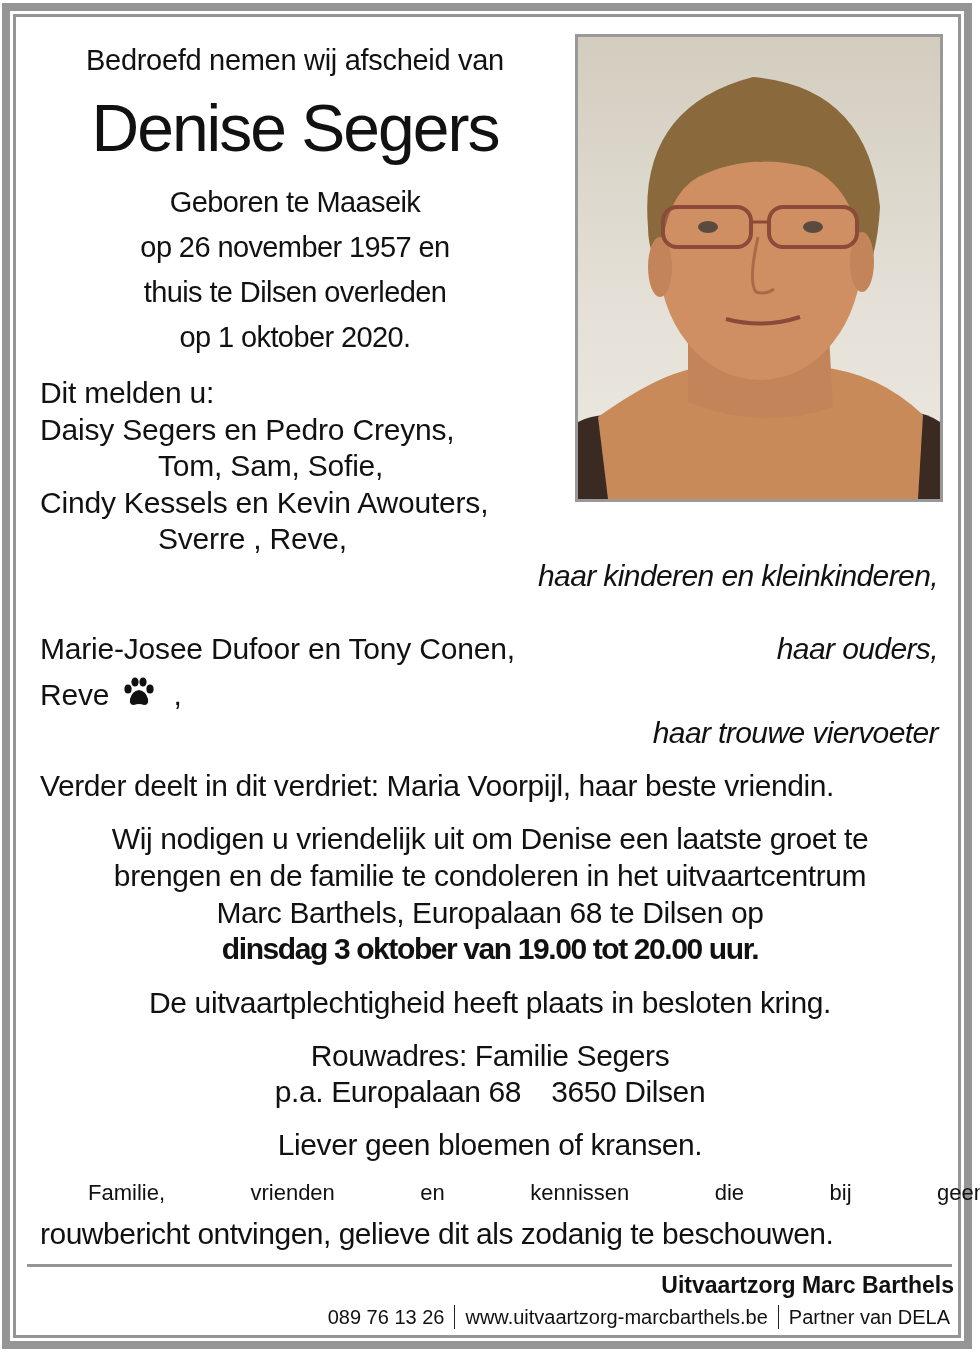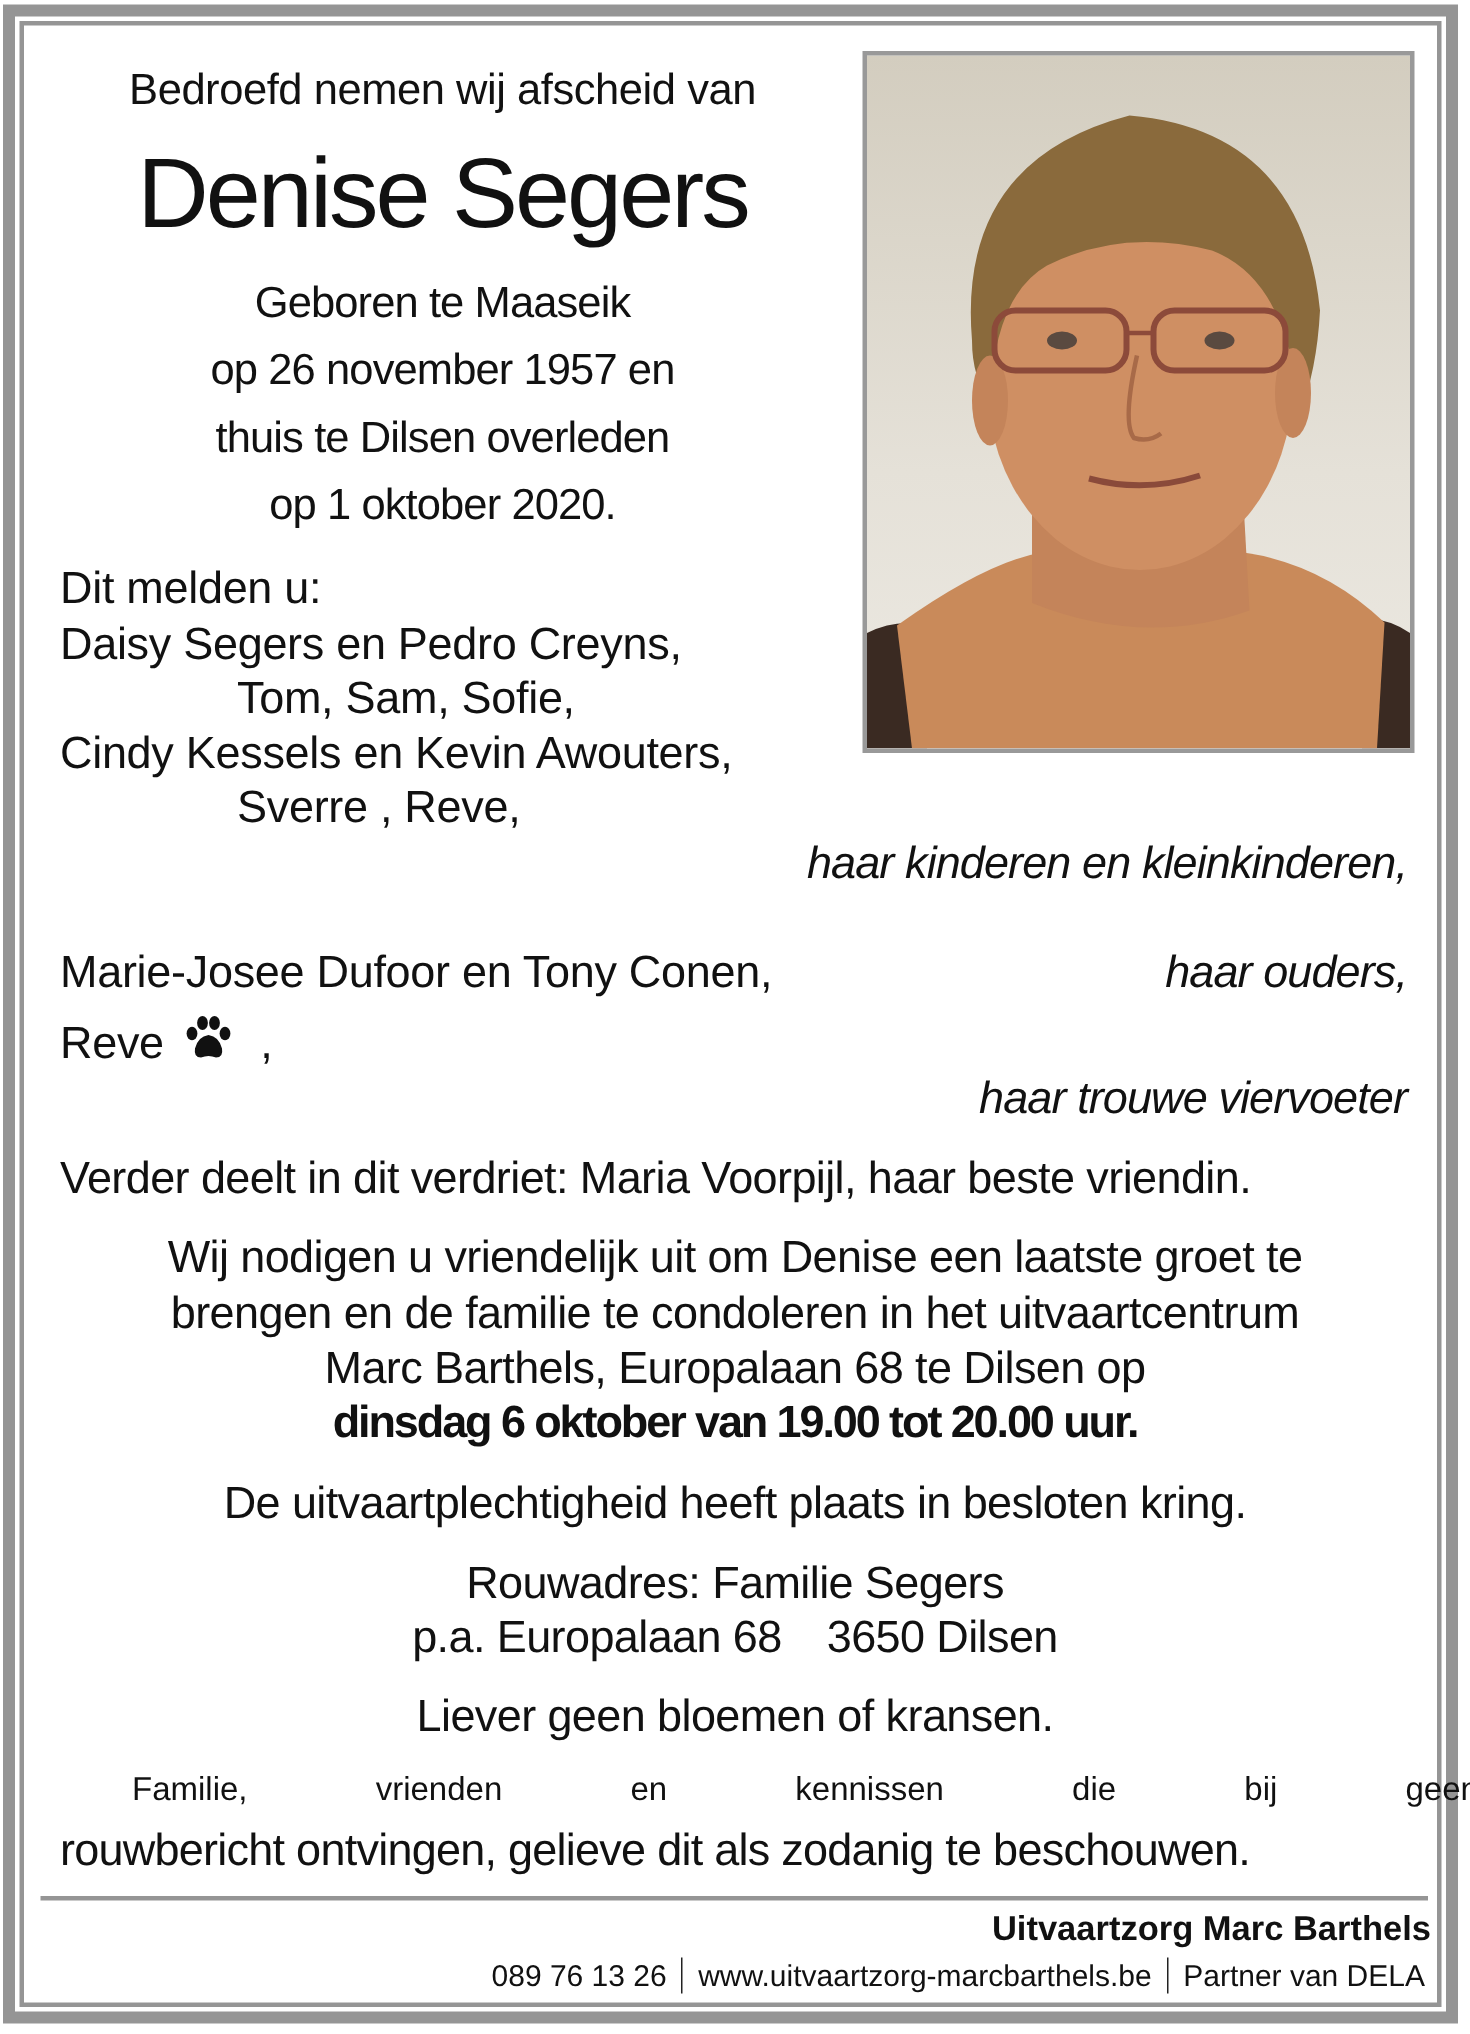--- a/index.html
+++ b/index.html
@@ -90,21 +90,21 @@
   </svg>
   <span style="margin-left:10px;">,</span>
 </div>
 <div class="abs ital" style="top:716px;">haar trouwe viervoeter</div>
 
 <div class="abs fam" style="top:769px; letter-spacing:-0.4px;">Verder deelt in dit verdriet: Maria Voorpijl, haar beste vriendin.</div>
 
 <div class="abs body" style="top:822px;">Wij nodigen u vriendelijk uit om Denise een laatste groet te</div>
 <div class="abs body" style="top:859px;">brengen en de familie te condoleren in het uitvaartcentrum</div>
 <div class="abs body" style="top:896px;">Marc Barthels, Europalaan 68 te Dilsen op</div>
-<div class="abs body bold" style="top:932px;">dinsdag 6 oktober van 19.00 tot 20.00 uur.</div>
+<div class="abs body bold" style="top:932px;">dinsdag 3 oktober van 19.00 tot 20.00 uur.</div>
 
 <div class="abs body" style="top:986px;">De uitvaartplechtigheid heeft plaats in besloten kring.</div>
 
 <div class="abs body" style="top:1039px;">Rouwadres: Familie Segers</div>
 <div class="abs body" style="top:1075px;">
   <span>p.a. Europalaan 68</span><span style="display:inline-block; width:30px;"></span><span>3650 Dilsen</span>
 </div>
 
 <div class="abs body" style="top:1128px;">Liever geen bloemen of kransen.</div>
 

